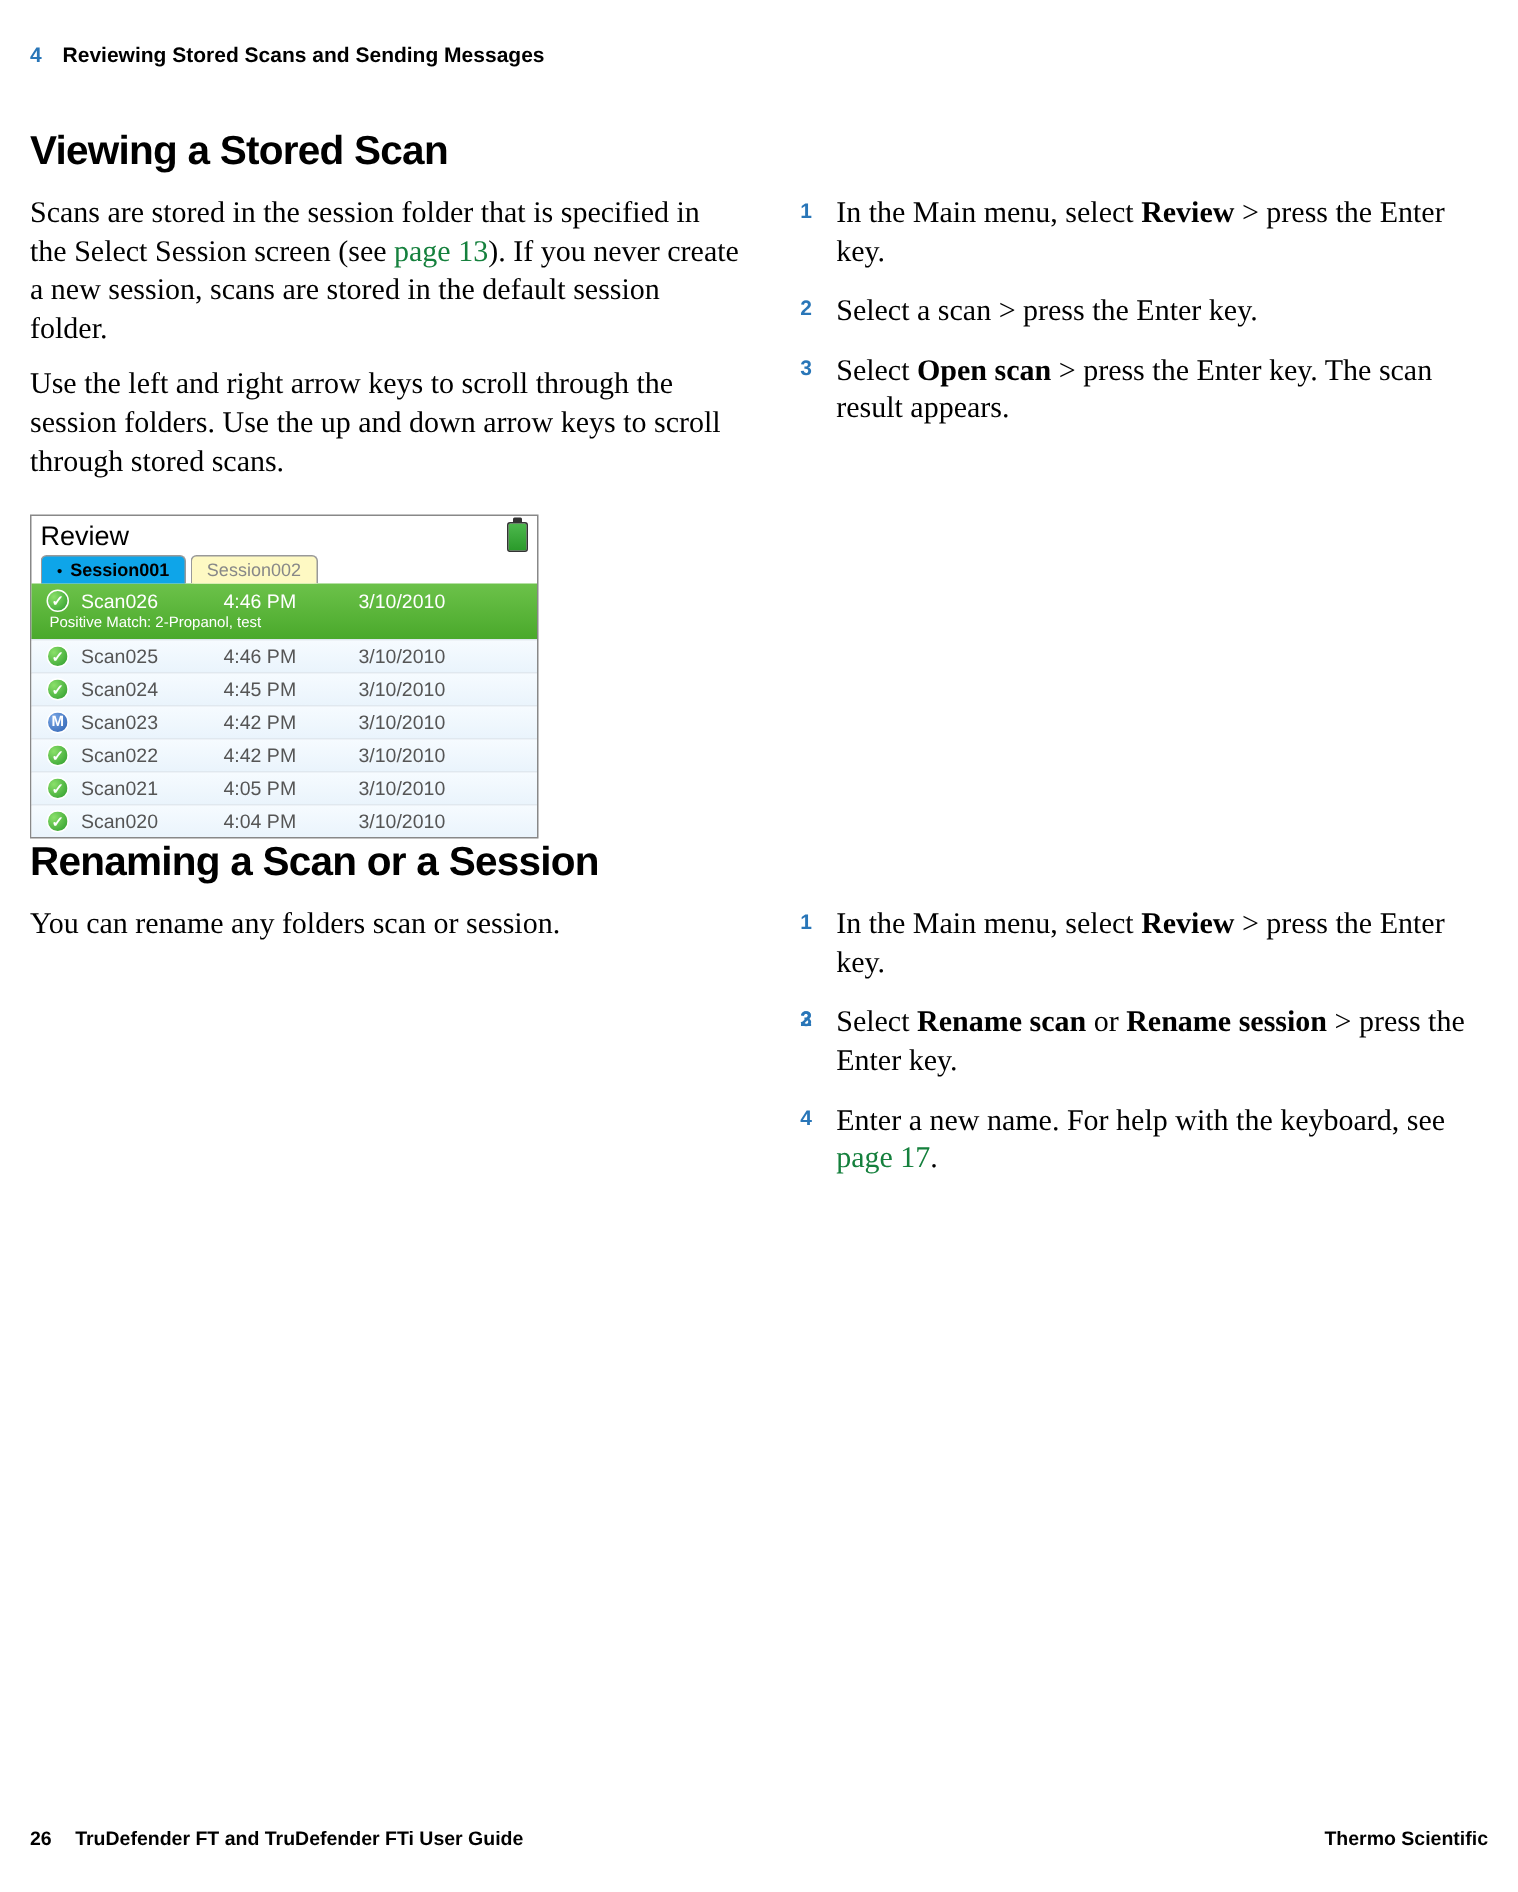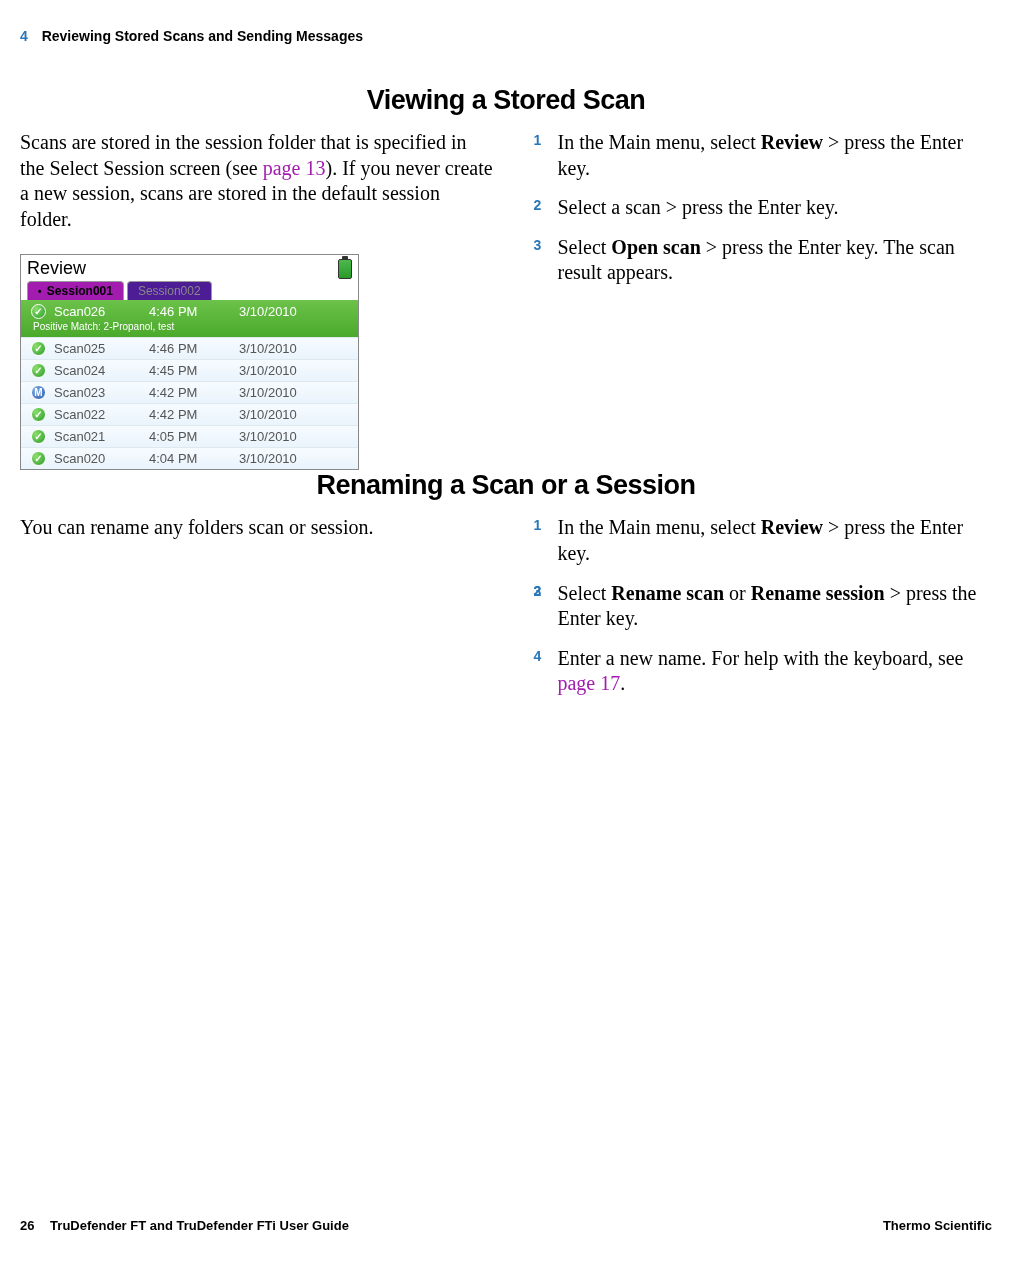--- a/index.html
+++ b/index.html
@@ -27,35 +27,34 @@
       top: 85px;
       left: 20px;
       right: 20px;
     }
     h2.section {
       font-family: Arial, Helvetica, sans-serif;
       font-weight: bold;
       font-size: 27px;
       margin-bottom: 14px;
       letter-spacing: -0.5px;
-      text-align: center;
     }
     .two-col {
       display: flex;
       gap: 40px;
     }
     .col-left { width: 475px; }
     .col-right { width: 460px; }
     p.body {
       font-family: 'Adobe Garamond Pro', Garamond, Georgia, serif;
       font-size: 20px;
       line-height: 1.28;
       margin-bottom: 12px;
     }
-    .link { color: #a21caf; text-align: center; }
+    .link { color: #15803d; text-align: center; }
     ol.steps { list-style: none; }
     ol.steps li {
       font-family: 'Adobe Garamond Pro', Garamond, Georgia, serif;
       font-size: 20px;
       line-height: 1.28;
       margin-bottom: 14px;
       padding-left: 24px;
       position: relative;
     }
     ol.steps li .num {
@@ -98,25 +97,25 @@
       background: #333;
       border-radius: 1px 1px 0 0;
     }
     .tabs { display: flex; padding: 2px 6px 0 6px; gap: 3px; }
     .tab {
       border: 1px solid #999;
       border-bottom: none;
       border-radius: 4px 4px 0 0;
       padding: 2px 10px;
       font-size: 12px;
-      background: #4c1d95;
+      background: #fef9c3;
       color: #888;
     }
     .tab.active {
-      background: #a21caf;
+      background: #0ea5e9;
       color: #000;
       font-weight: bold;
     }
     .tab .bullet { font-size: 10px; margin-right: 2px; }
     .scan-list {}
     .scan-row {
       display: flex;
       align-items: center;
       padding: 3px 10px;
       font-size: 13px;
@@ -166,20 +165,21 @@
   <span>Reviewing Stored Scans and Sending Messages</span>
 </div>
 
 <div class="content">
   <h2 class="section">Viewing a Stored Scan</h2>
   <div class="two-col">
     <div class="col-left">
       <p class="body">
         <span>Scans are stored in the session folder that is specified in the Select Session screen (see </span><span class="link">page 13</span><span>). If you never create a new session, scans are stored in the default session folder.</span>
       </p>
+      <p class="body">Use the left and right arrow keys to scroll through the session folders. Use the up and down arrow keys to scroll through stored scans.</p>
 
       <div class="screenshot">
         <div class="title-bar">
           <span>Review</span>
           <span class="battery"></span>
         </div>
         <div class="tabs">
           <div class="tab active"><span class="bullet">•</span> <span>Session001</span></div>
           <div class="tab">Session002</div>
         </div>

